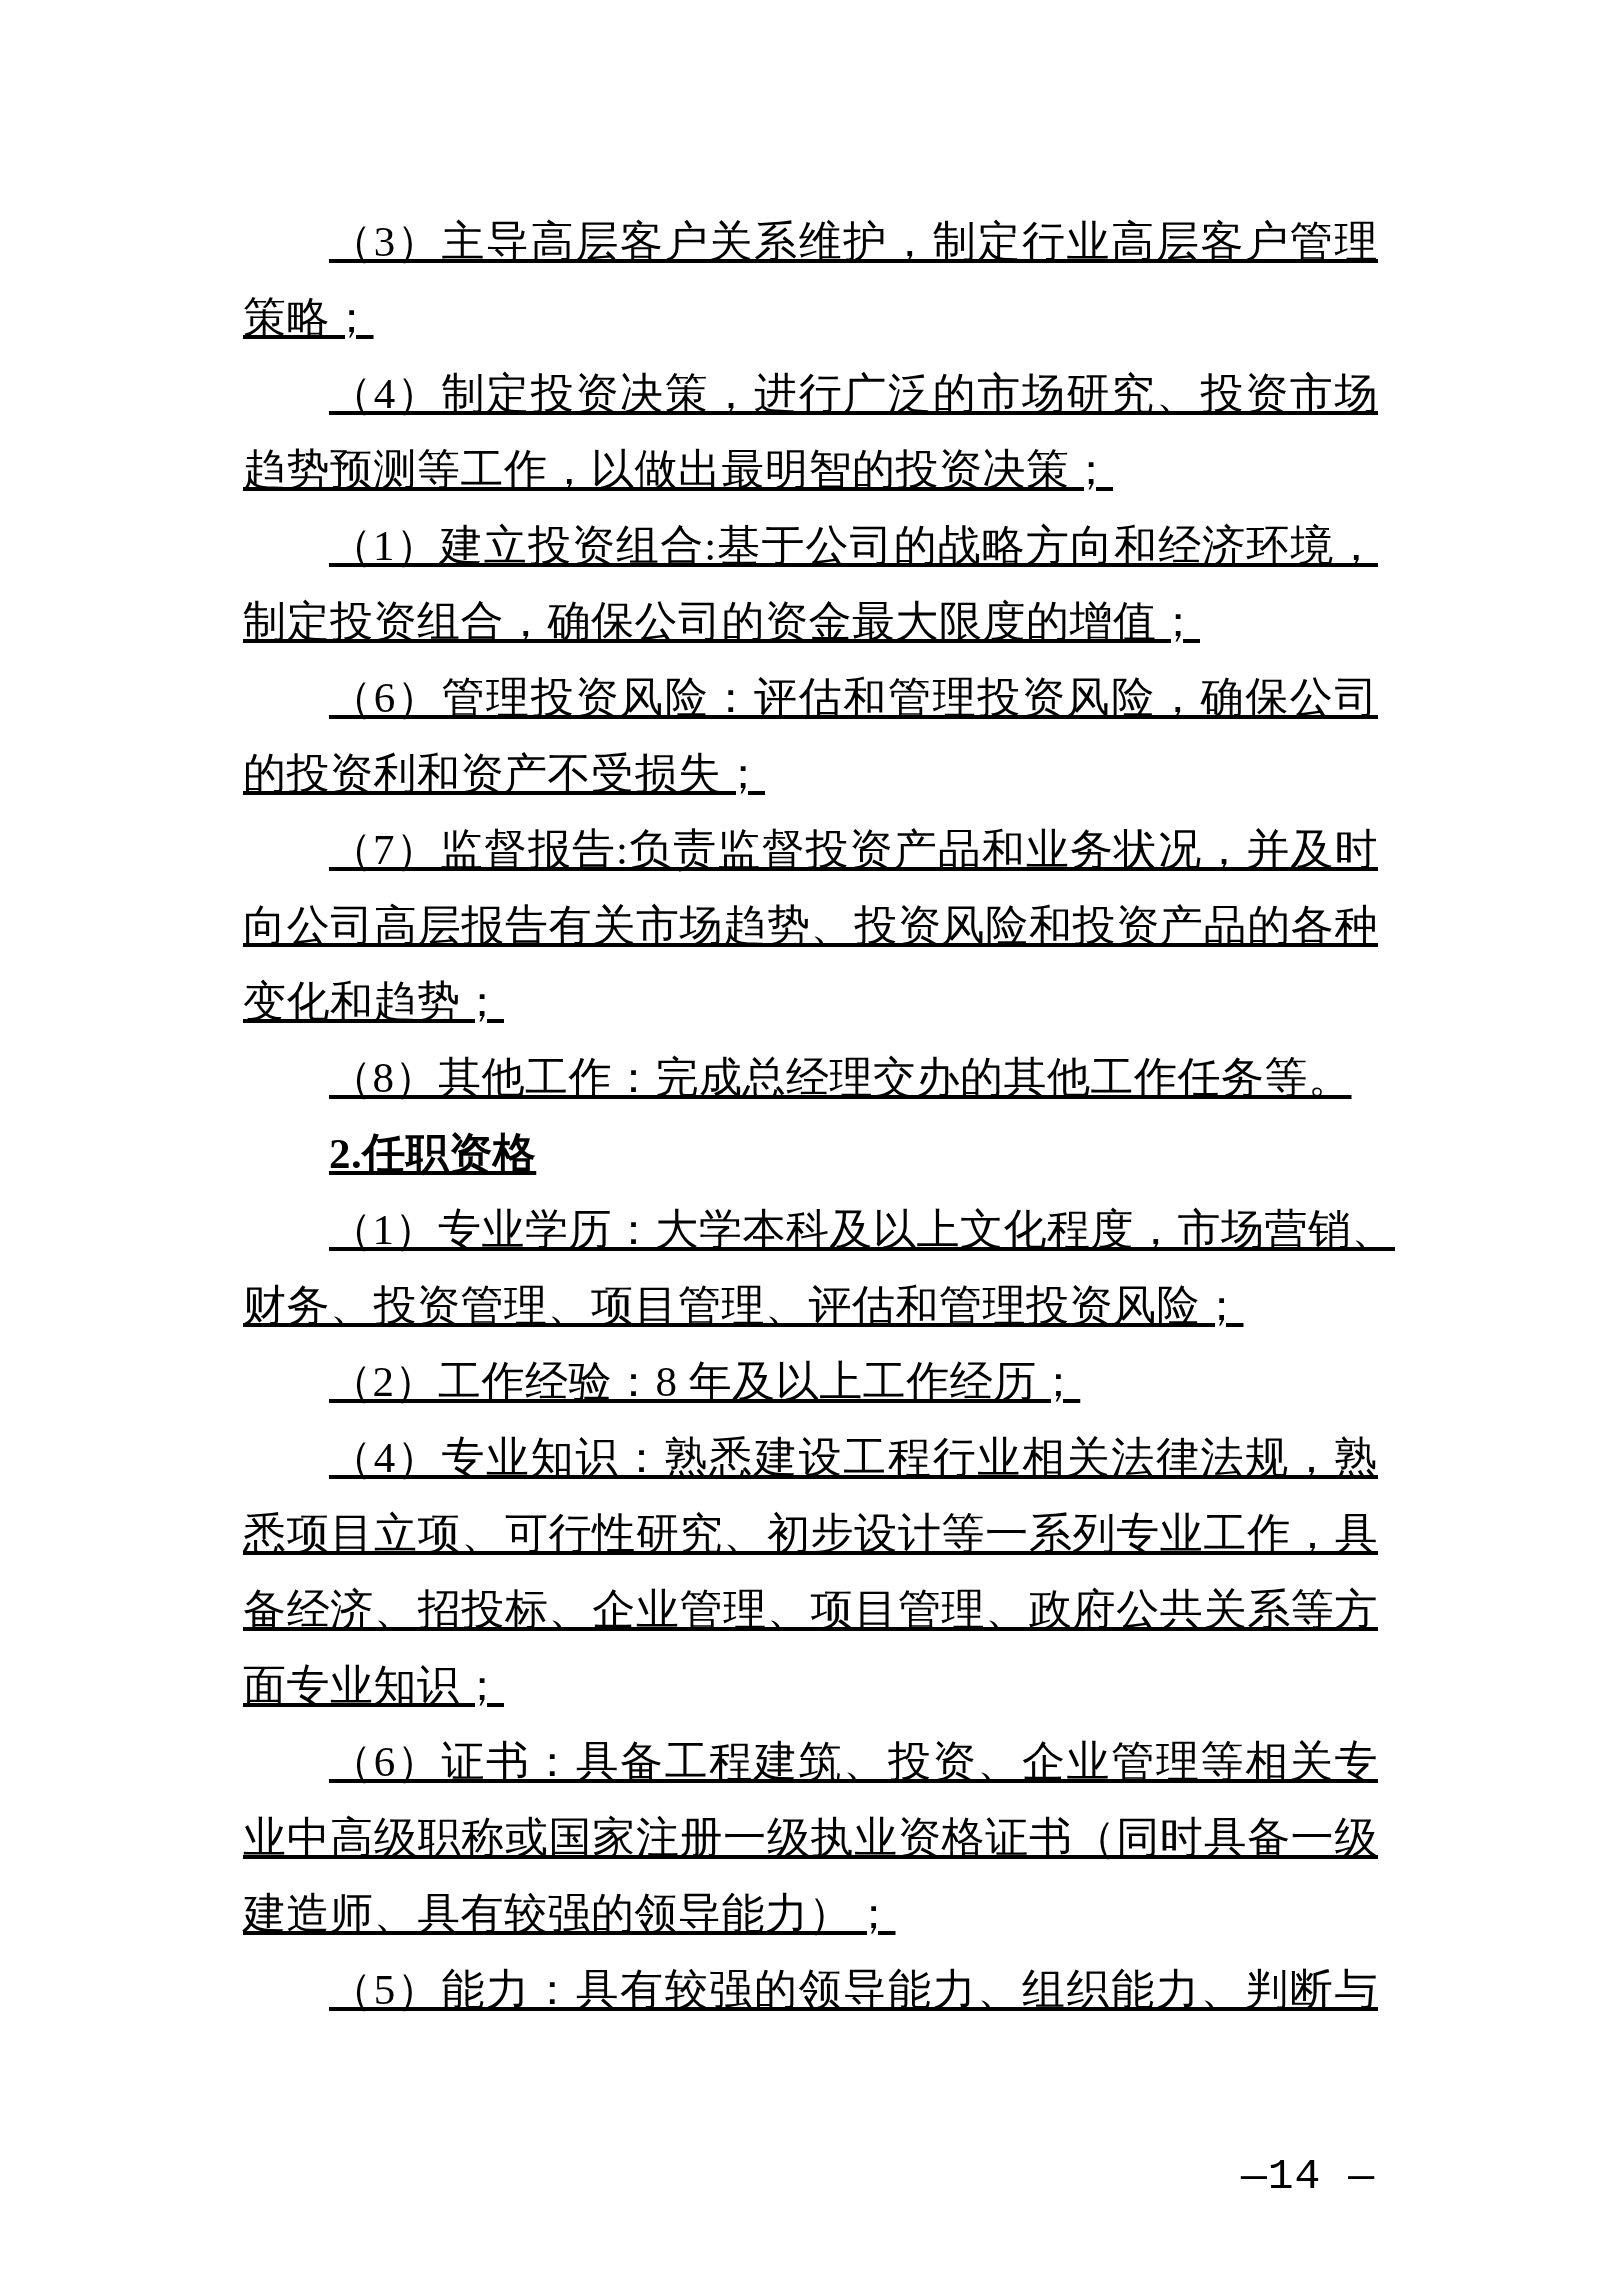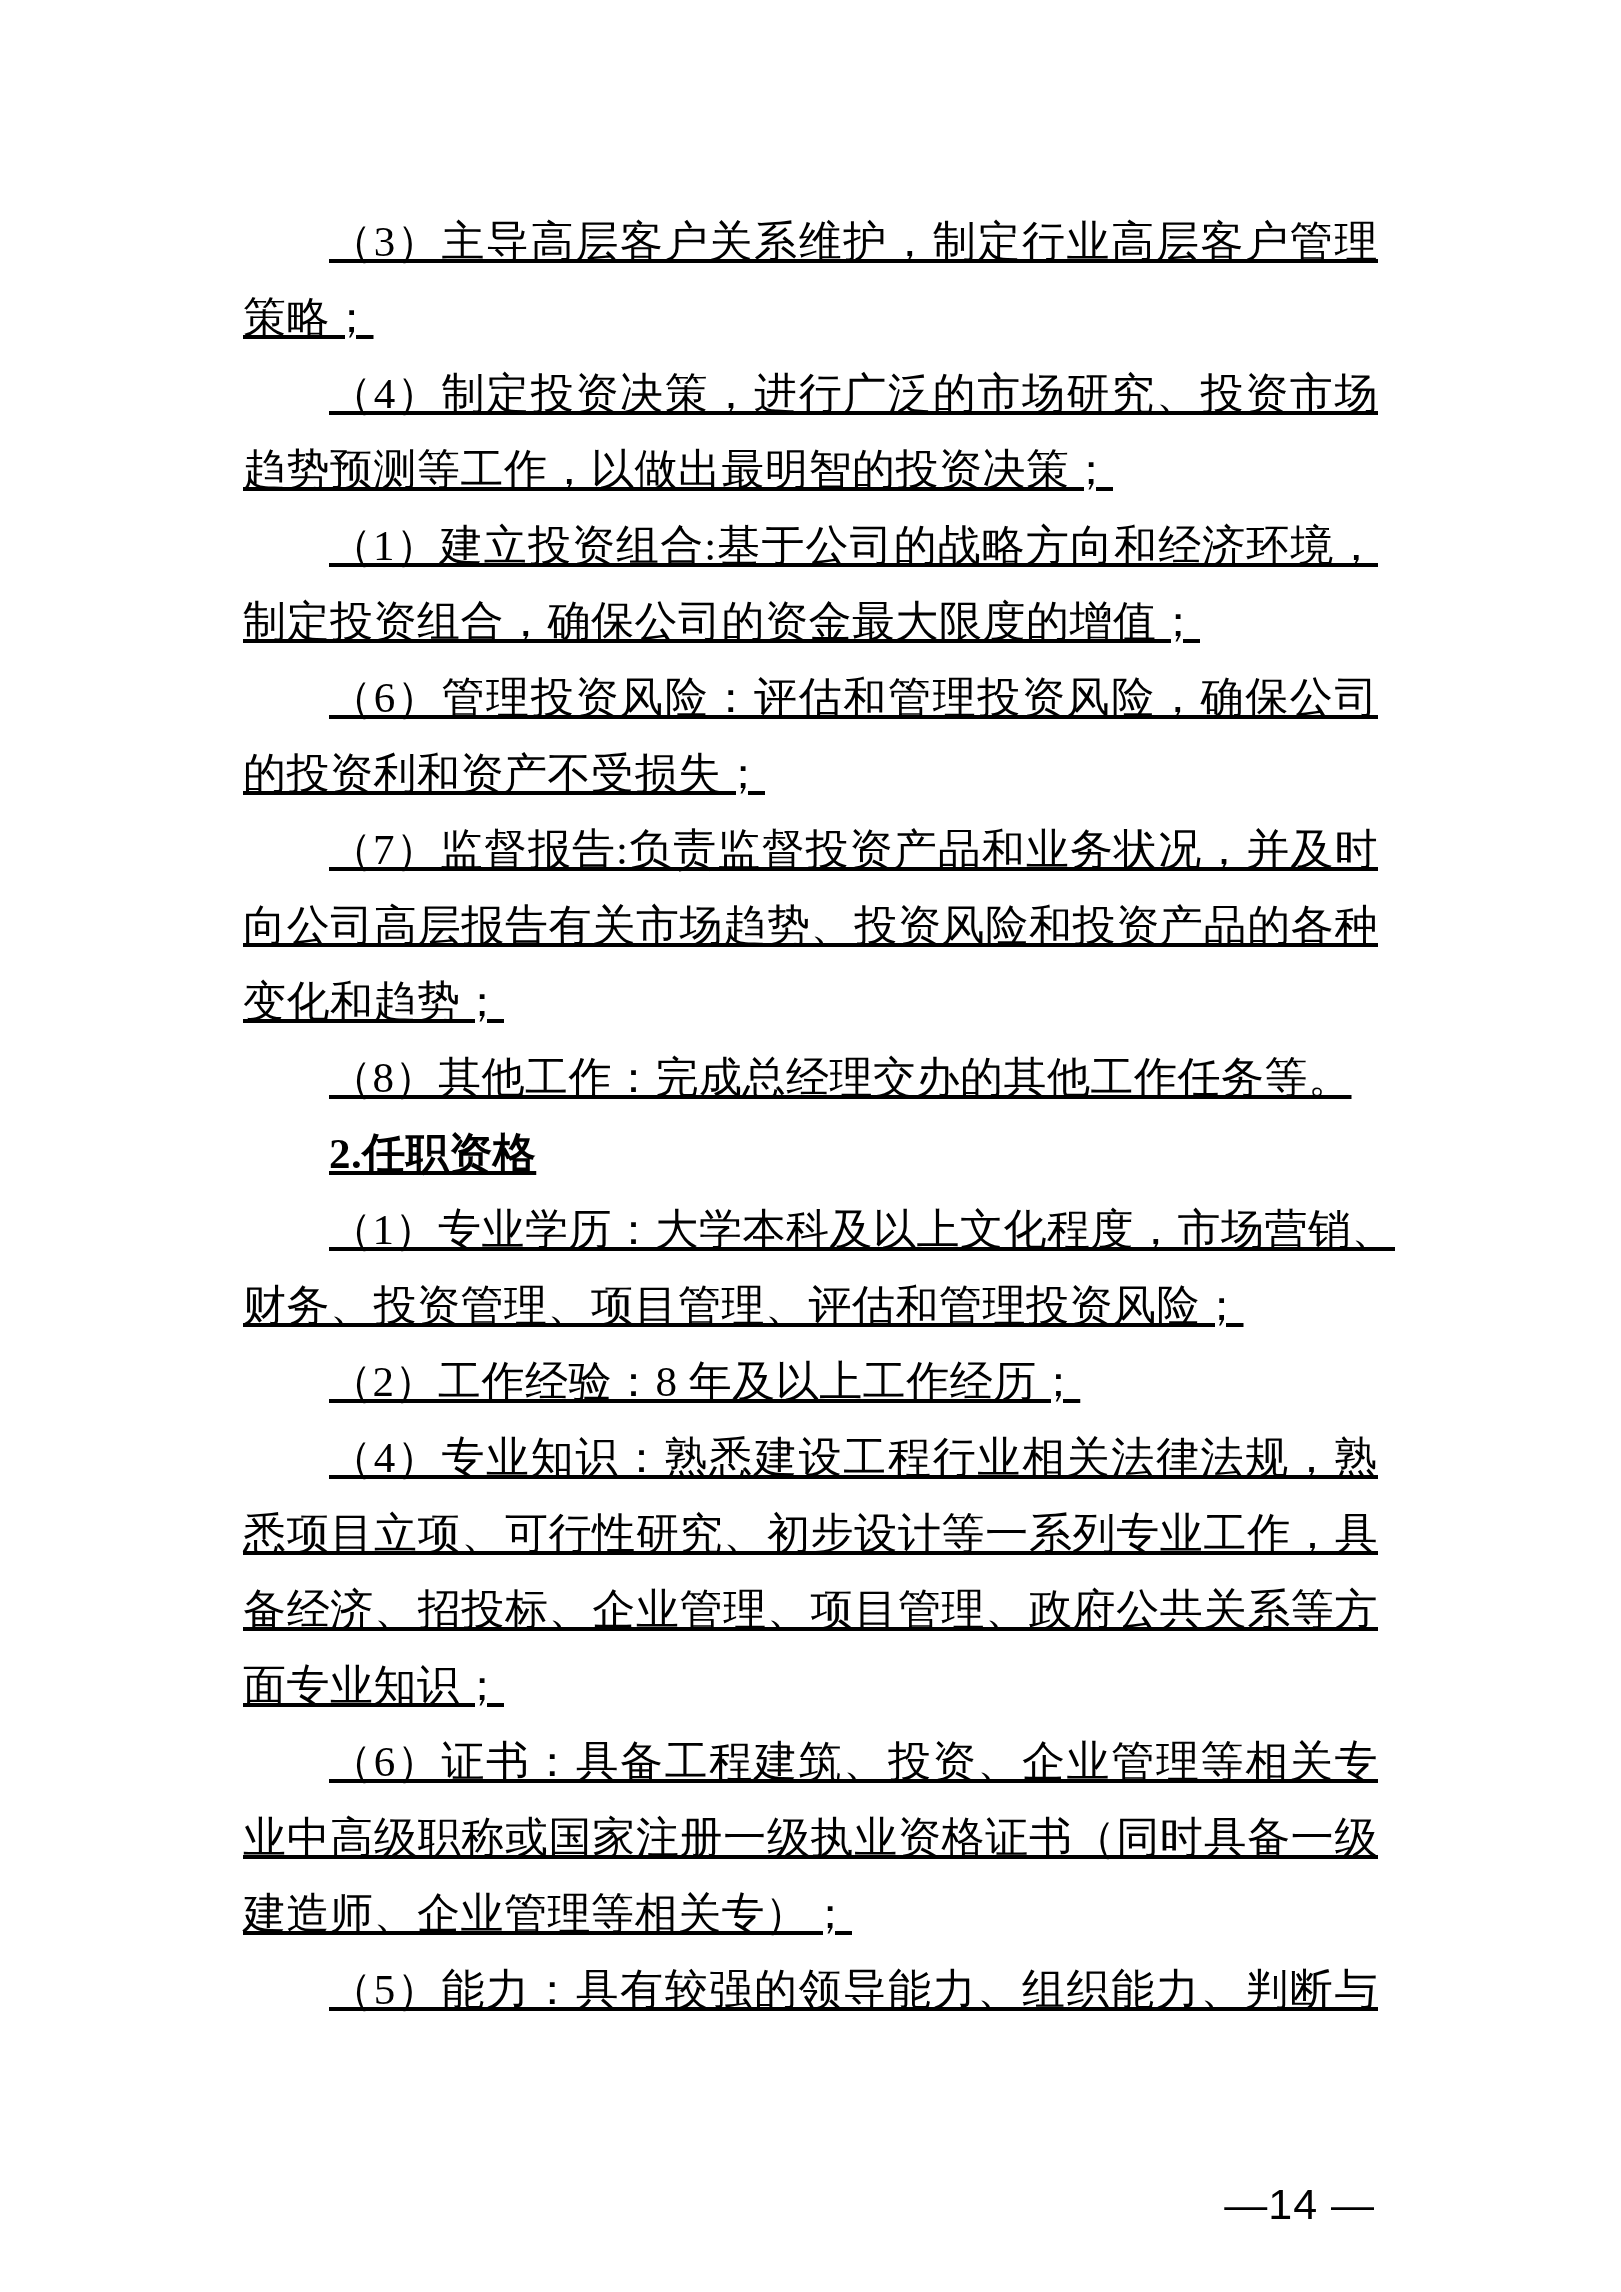--- a/index.html
+++ b/index.html
@@ -42,23 +42,22 @@
   .line.heading {
     font-weight: bold;
   }
   .page-number {
     position: absolute;
     top: 2152px;
     right: 246px;
     font-size: 43px;
     line-height: 49px;
     letter-spacing: 1px;
-    font-family: Liberation Sans, sans-serif;
+    font-family: Liberation Mono, monospace;
     color: #000000;
-    margin-top: 28px;
   }
 </style>
 </head>
 <body>
 
 <div class="page">
   <main class="text-block" id="doc-body">
       <div class="line first fill">（3）主导高层客户关系维护，制定行业高层客户管理</div>
       <div class="line">策略；</div>
       <div class="line first fill">（4）制定投资决策，进行广泛的市场研究、投资市场</div>
@@ -74,18 +73,18 @@
       <div class="line heading first">2.任职资格</div>
       <div class="line first fill">（1）专业学历：大学本科及以上文化程度，市场营销、</div>
       <div class="line">财务、投资管理、项目管理、评估和管理投资风险；</div>
       <div class="line first">（2）工作经验：8 年及以上工作经历；</div>
       <div class="line first fill">（4）专业知识：熟悉建设工程行业相关法律法规，熟</div>
       <div class="line fill">悉项目立项、可行性研究、初步设计等一系列专业工作，具</div>
       <div class="line fill">备经济、招投标、企业管理、项目管理、政府公共关系等方</div>
       <div class="line">面专业知识；</div>
       <div class="line first fill">（6）证书：具备工程建筑、投资、企业管理等相关专</div>
       <div class="line fill">业中高级职称或国家注册一级执业资格证书（同时具备一级</div>
-      <div class="line">建造师、企业管理等相关专）；</div>
+      <div class="line">建造师、具有较强的领导能力）；</div>
       <div class="line first fill">（5）能力：具有较强的领导能力、组织能力、判断与</div>
     </main>
   <div class="page-number">—14 —</div>
 </div>
 
 
 </body></html>

